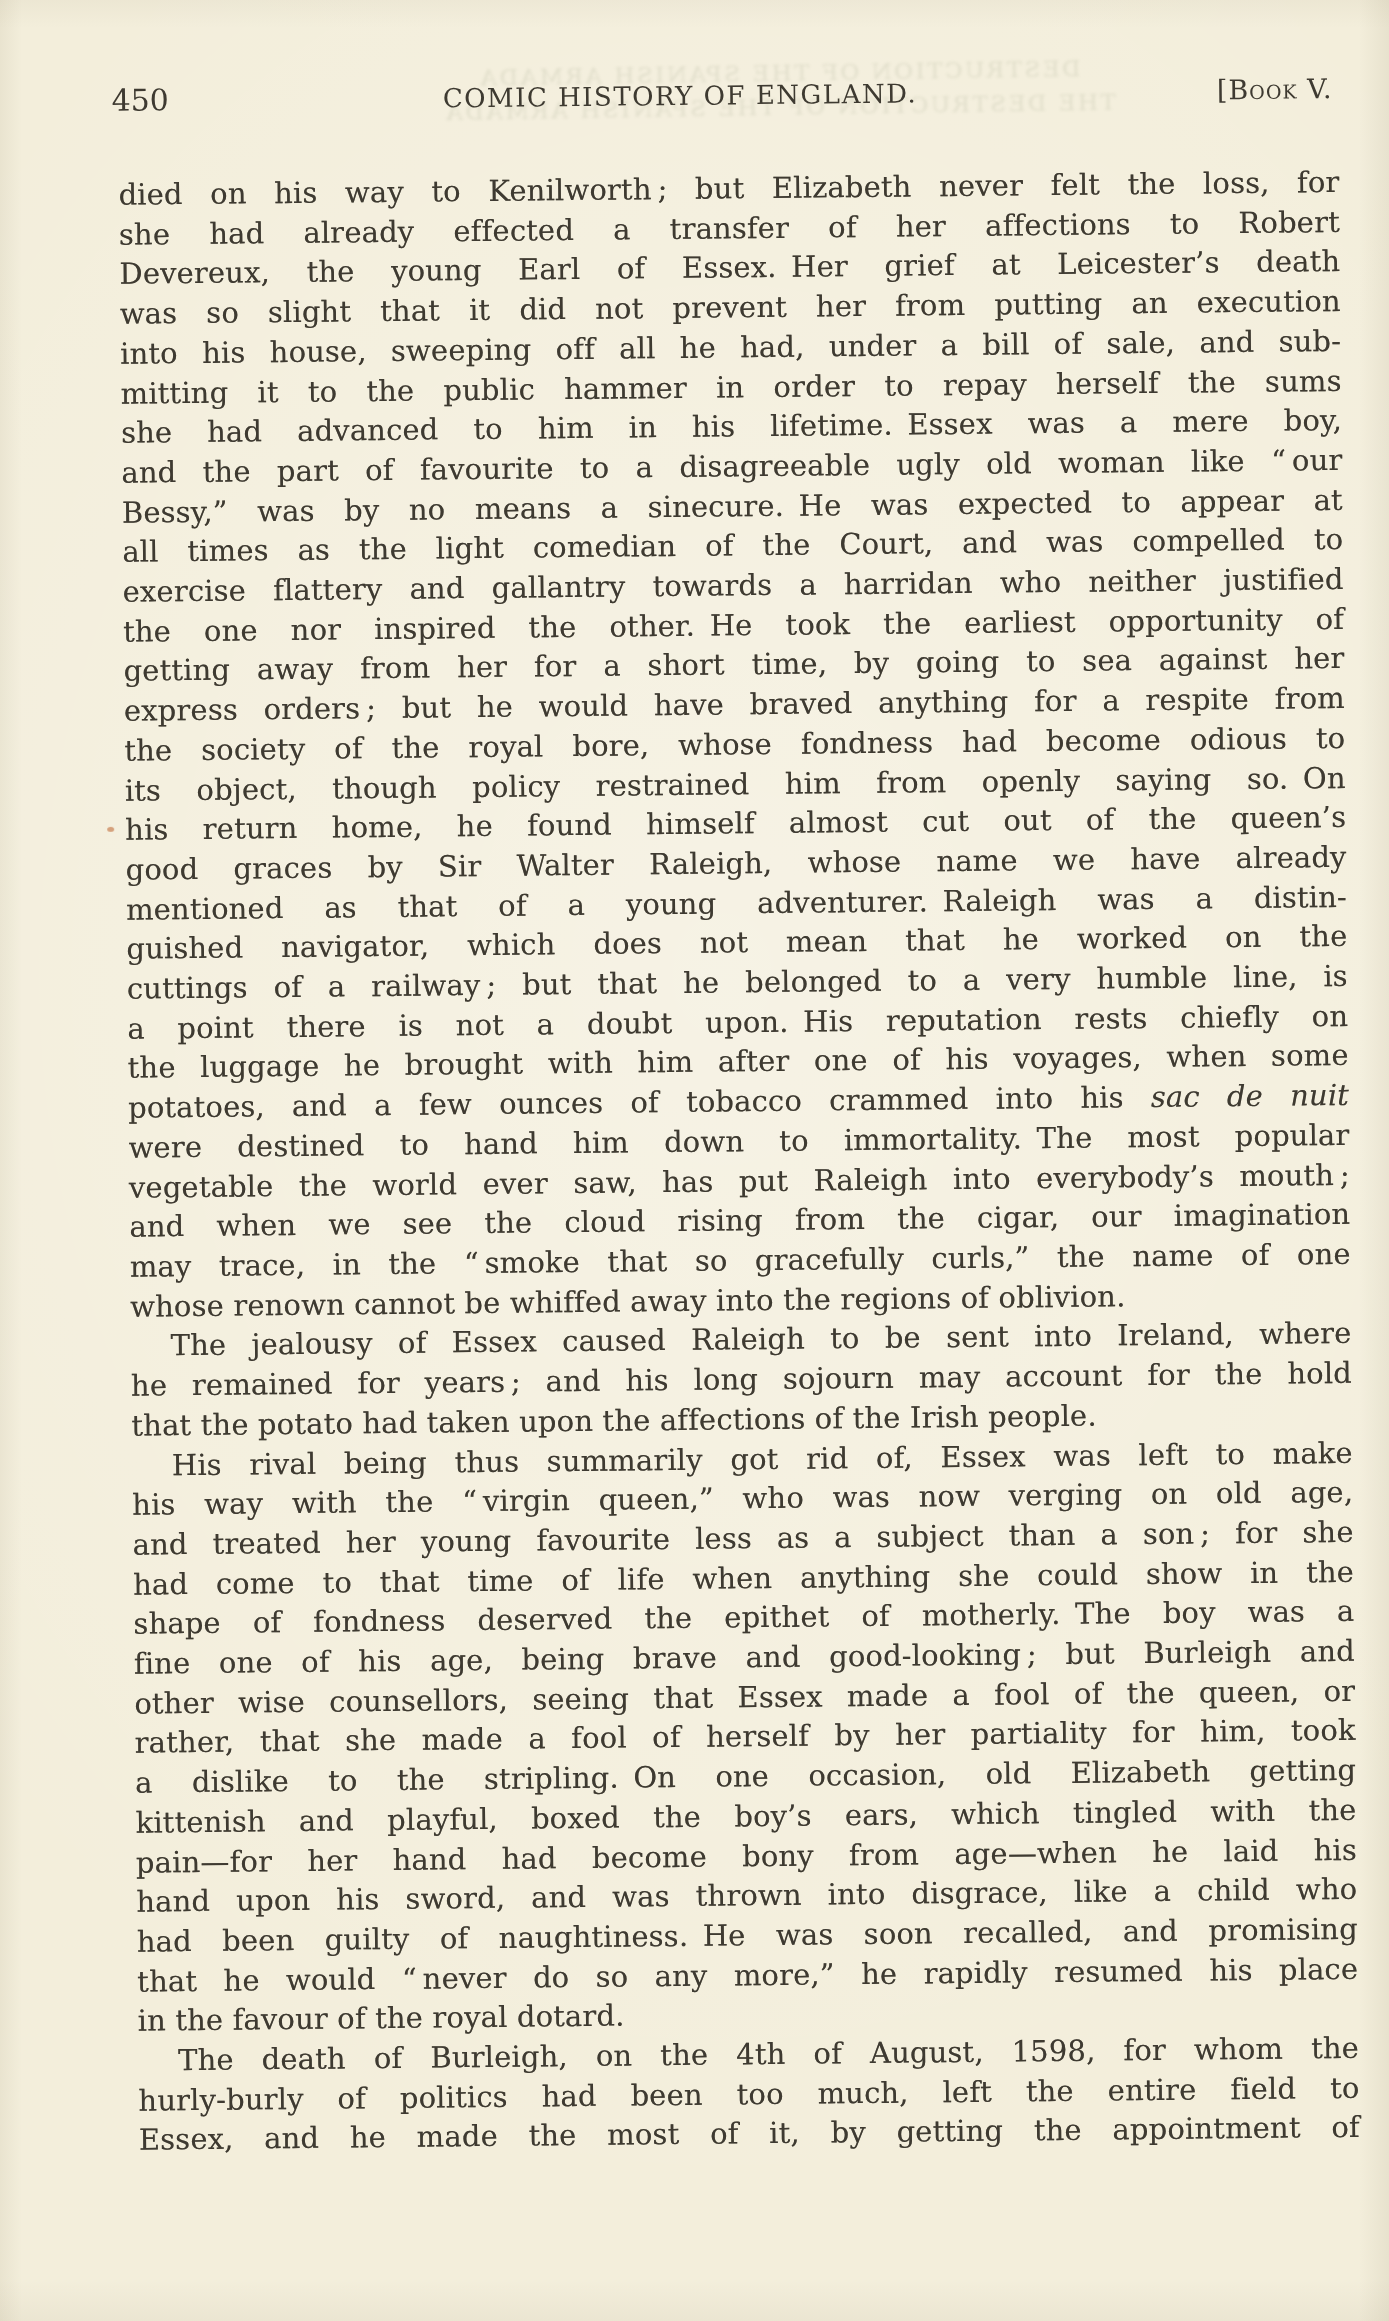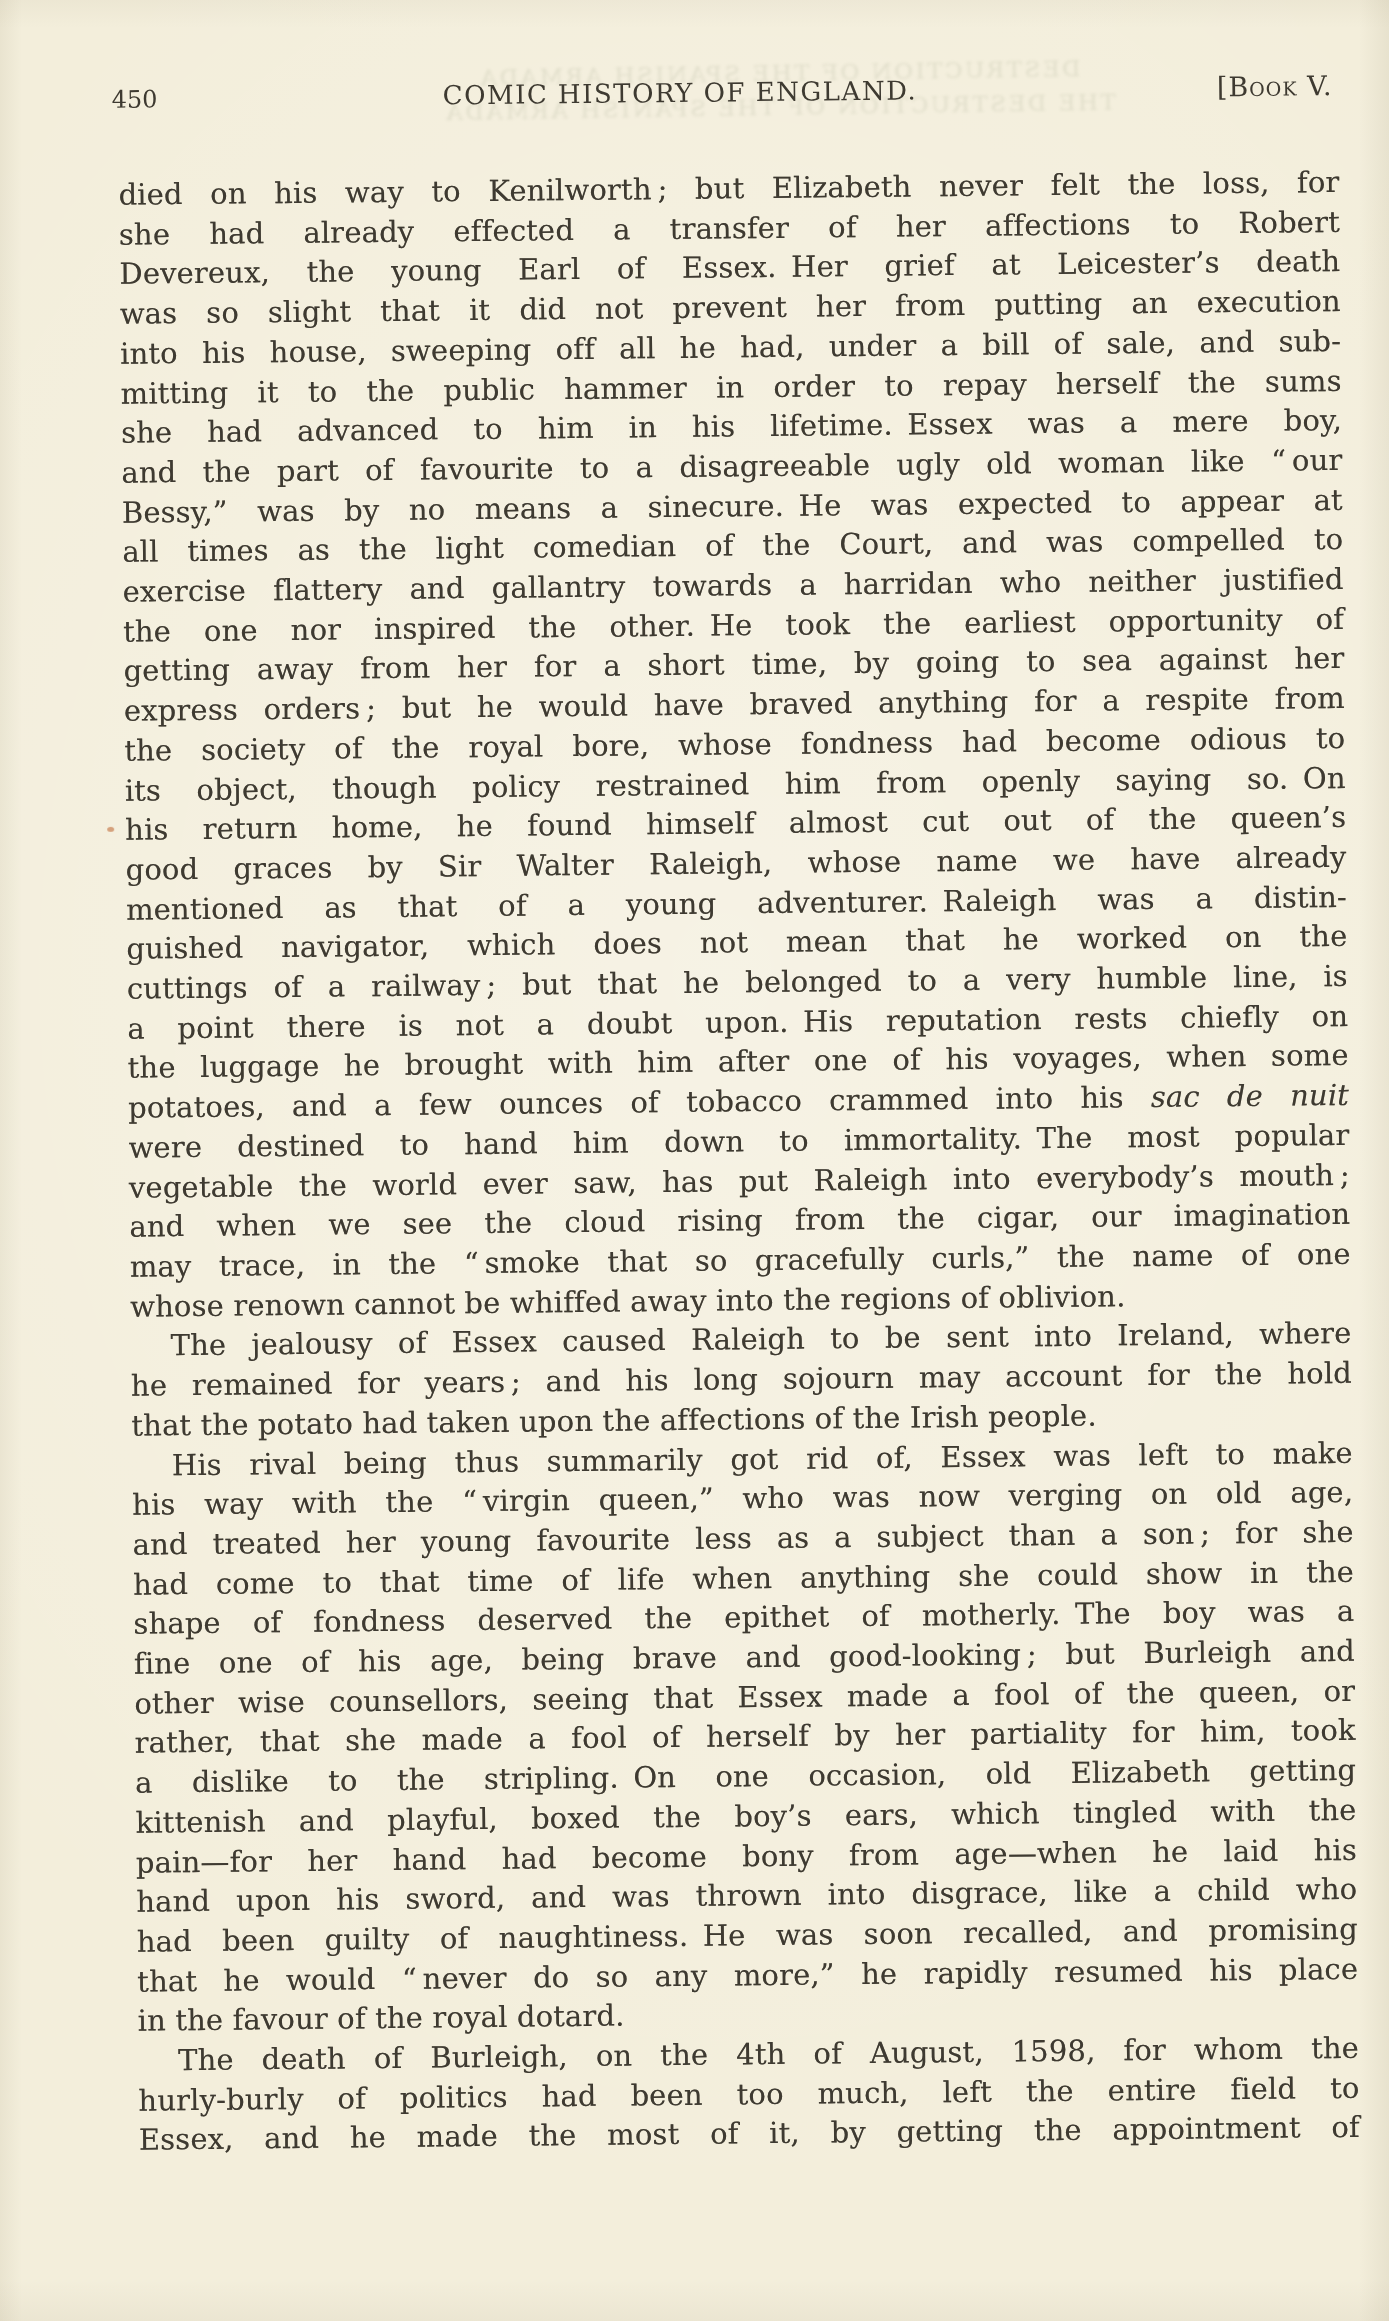--- a/index.html
+++ b/index.html
@@ -36,21 +36,21 @@
     font-size: 23px; letter-spacing: 2.5px;
     text-align: center;
     line-height: 34px;
     user-select: none;
   }
   .runhead {
     position: absolute; top: 76px; left: 112px; right: 56px;
     display: grid; grid-template-columns: 1fr auto 1fr;
     align-items: baseline;
   }
-  .pageno   { font-size: 24px; justify-self: start; }
+  .pageno   { font-size: 30px; justify-self: start; }
   .runtitle { font-size: 26px; letter-spacing: 1.5px; justify-self: center; transform: translateX(-42px); }
   .booklabel{ font-size: 27px; justify-self: end; font-variant: small-caps; letter-spacing: 1px; }
   .bodytext {
     position: absolute; top: 169px; left: 118px; right: 50px;
     font-size: 29px; line-height: 39.7px;
     letter-spacing: 0.15px;
     text-shadow: 0 0 0.6px rgba(62,58,49,0.55);
   }
   .line { text-align: justify; text-align-last: justify; }
   .line.indent { text-indent: 40px; }

